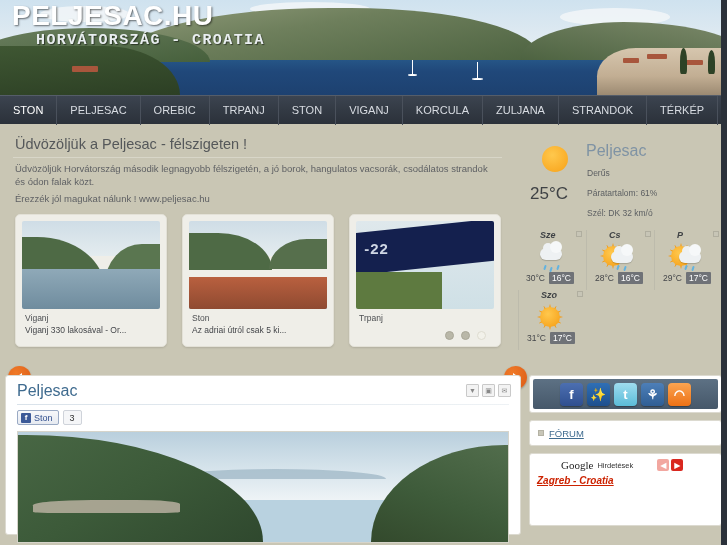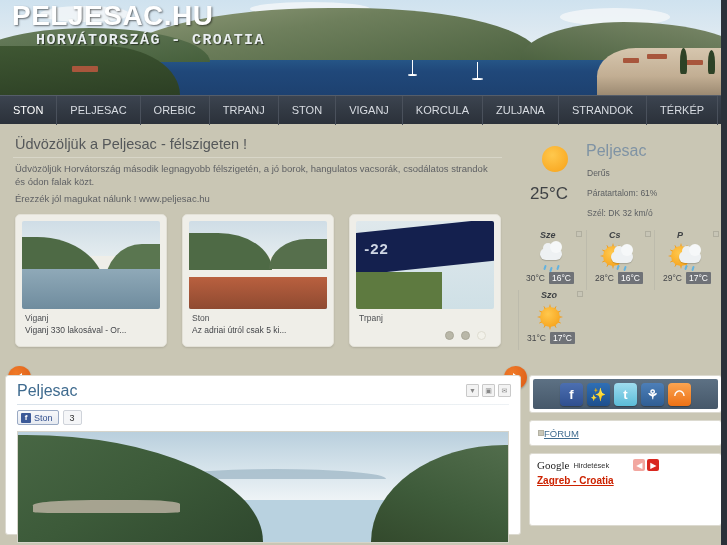--- a/index.html
+++ b/index.html
@@ -402,53 +402,53 @@
   .soc-sh { background: linear-gradient(#4d7fb8, #2f5e94); }
   .soc-rss { background: linear-gradient(#fba450, #ed7216); }
 
   .forum-box {
     margin-top: 7px;
     width: 193px; height: 26px;
     background: #ffffff;
     border: 1px solid #dcdad0;
     border-radius: 3px;
     display: flex; align-items: center;
-    padding-left: 8px; 
+    padding-left: 8px; gap: 5px;
   }
   .forum-bullet {
     width: 6px; height: 6px; background: #c8c6b8; border: 1px solid #b4b2a4;
   }
   .forum-link {
     font-size: 9.5px; color: #3f6b8f; text-decoration: underline; cursor: pointer;
   }
 
   .ads-box {
     margin-top: 7px;
     width: 193px; height: 73px;
     background: #ffffff;
     border: 1px solid #dcdad0;
     border-radius: 3px;
     padding: 5px 7px;
     overflow: hidden;
   }
-  .ads-head { display: flex; align-items: center; gap: 4px; }
+  .ads-head { display: flex; align-items: center; gap: 4px; margin-left: 24px; }
   .g-logo { font-size: 11px; color: #222; font-family: "Liberation Serif", serif; }
   .g-label { font-size: 7.5px; color: #333; }
   .g-navs { display: flex; gap: 2px; margin-left: 20px; }
   .g-nav {
     width: 12px; height: 12px; border-radius: 2px;
     display: flex; align-items: center; justify-content: center;
     font-size: 8px; color: #fff; cursor: pointer;
   }
   .g-prev { background: #f2a7a0; }
   .g-next { background: #d9271f; }
   .ad-title {
     margin-top: 4px;
     font-size: 10px; color: #cc2200; font-weight: bold;
-    text-decoration: underline; cursor: pointer;
+    text-decoration: underline; cursor: pointer; font-style: italic;
   }
   .ad-desc {
     margin-top: 1px;
     font-size: 9.5px; color: #2b2b2b; line-height: 12px;
   }
   .scroll-edge {
     position: absolute; right: 0; top: 0;
     width: 6px; height: 545px; background: #2b313a;
   }
 </style>

